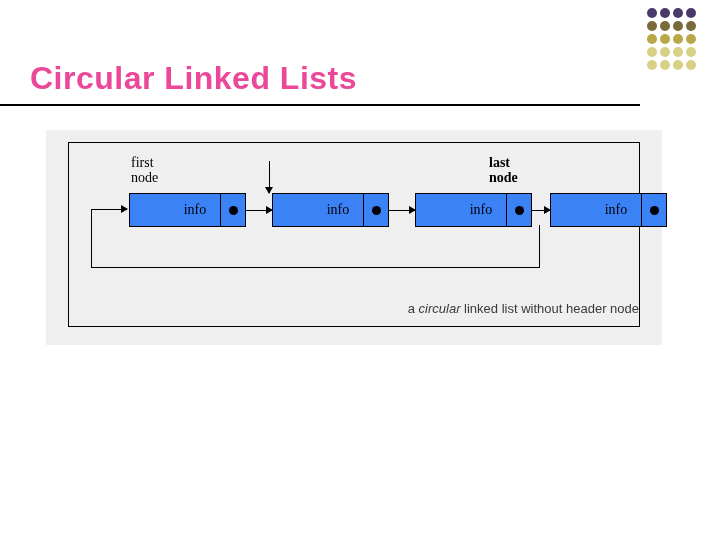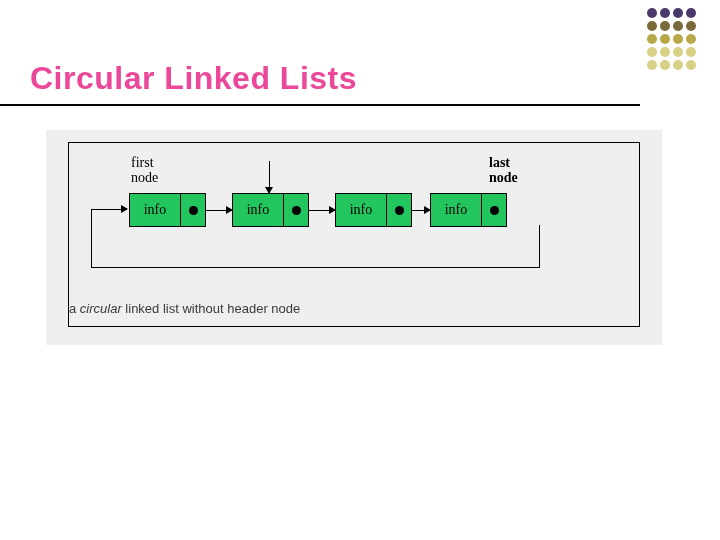--- a/index.html
+++ b/index.html
@@ -79,21 +79,22 @@
     top: 50px;
     left: 60px;
     right: 30px;
     display: flex;
     align-items: center;
   }
   .node {
     display: flex;
     border: 1px solid #000;
     height: 32px;
-    background: #22c55e;
+    background: #3b82f6;
+    padding-left: 40px;
   }
   .info-cell {
     width: 50px;
     display: flex;
     align-items: center;
     justify-content: center;
     font-family: "Times New Roman", serif;
     font-size: 14px;
     border-right: 1px solid #000;
   }
@@ -183,21 +184,21 @@
     border-left: 7px solid #000;
     border-top: 4px solid transparent;
     border-bottom: 4px solid transparent;
   }
 
   .caption {
     position: absolute;
     bottom: 10px;
     left: 0;
     right: 0;
-    text-align: left;
+    text-align: right;
     font-family: "Trebuchet MS", Verdana, sans-serif;
     font-size: 13px;
     color: #3a3a3a;
   }
   .caption em { font-style: italic; }
 </style>
 </head>
 <body>
 
 <div class="dot-grid">

